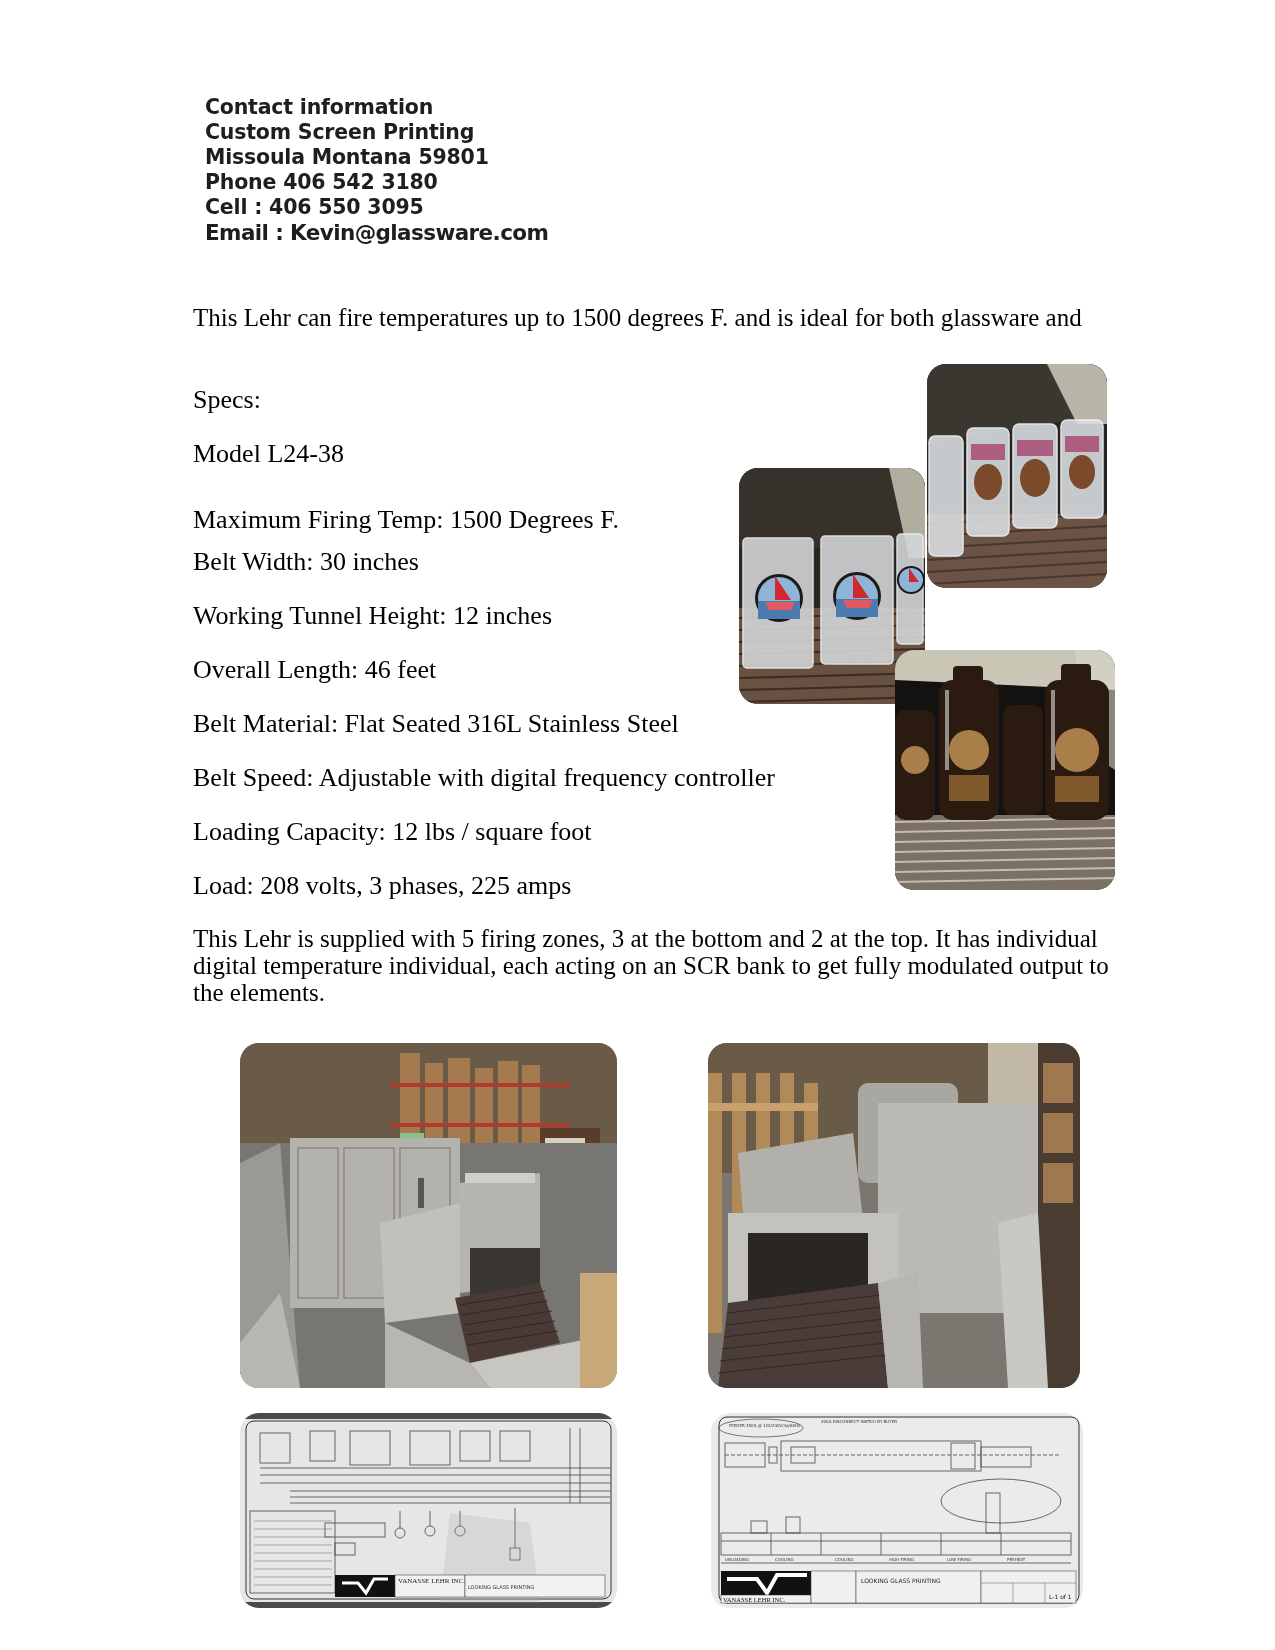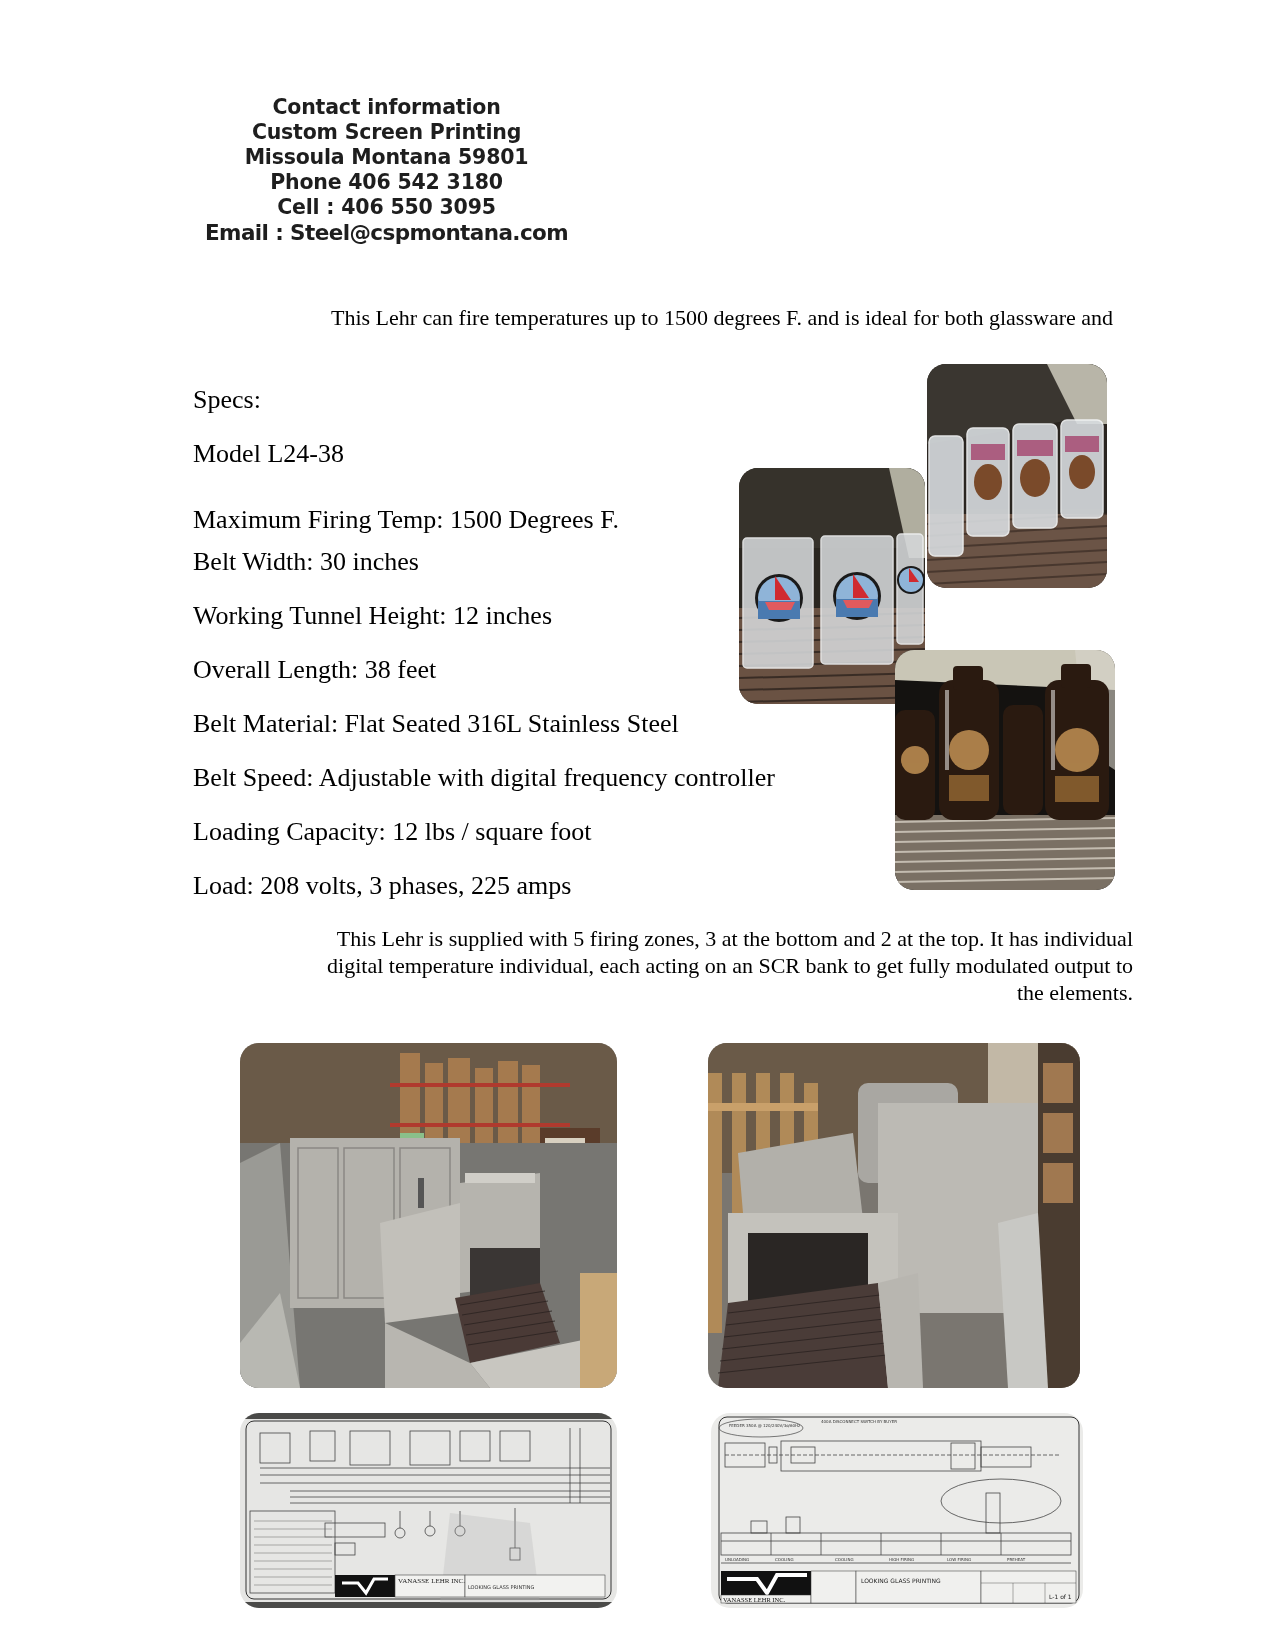--- a/index.html
+++ b/index.html
@@ -1,46 +1,46 @@
 <!DOCTYPE html>
 <html><head>
 <meta charset="utf-8">
 <style>
   html, body { margin:0; padding:0; background:#ffffff; }
   body { width:1275px; height:1650px; position:relative; overflow:hidden; color:#000; }
-  .contact { position:absolute; left:205px; top:95px; font-family:"DejaVu Sans", sans-serif; font-weight:bold; font-size:20.5px; line-height:25px; color:#1e1e1e; letter-spacing:-0.2px;text-align:center; }
+  .contact { position:absolute; left:205px; top:95px; font-family:"DejaVu Sans", sans-serif; font-weight:bold; font-size:20.5px; line-height:25px; color:#1e1e1e; letter-spacing:-0.2px; }
   .contact div { white-space:nowrap; }
   .contact .email { font-size:21.5px; letter-spacing:-0.6px; }
   .body-text { position:absolute; left:193px; font-family:"Liberation Serif", serif; font-size:26px; line-height:27px; white-space:nowrap; }
-  .para { position:absolute; left:193px; width:920px; font-family:"Liberation Serif", serif; font-size:22px; line-height:27px;text-align:right; }
+  .para { position:absolute; left:193px; width:920px; font-family:"Liberation Serif", serif; font-size:25px; line-height:27px; }
   .photo { position:absolute; overflow:hidden;border-radius:19px; }
   .photo svg { display:block; width:100%; height:100%; }
 </style>
 </head>
 <body>
 
 <div class="contact">
   <div>Contact information</div>
   <div>Custom Screen Printing</div>
   <div>Missoula Montana 59801</div>
   <div>Phone  406 542 3180</div>
   <div>Cell :  406 550 3095</div>
-  <div class="email">Email : Steel@cspmontana.com</div>
+  <div class="email">Email : Kevin@glassware.com</div>
 </div>
 
 <div class="para" style="top:304px;">
   <div>This Lehr can fire temperatures up to 1500 degrees F. and is ideal for both glassware and</div>
 </div>
 
 <div class="body-text" style="top:386px;">Specs:</div>
 <div class="body-text" style="top:440px;">Model L24-38</div>
 <div class="body-text" style="top:494px;margin-top:12px;">Maximum Firing Temp: 1500 Degrees F.</div>
 <div class="body-text" style="top:548px;">Belt Width: 30 inches</div>
 <div class="body-text" style="top:602px;">Working Tunnel Height: 12 inches</div>
-<div class="body-text" style="top:656px;">Overall Length: 38 feet</div>
+<div class="body-text" style="top:656px;">Overall Length: 46 feet</div>
 <div class="body-text" style="top:710px;">Belt Material: Flat Seated 316L Stainless Steel</div>
 <div class="body-text" style="top:764px;">Belt Speed: Adjustable with digital frequency controller</div>
 <div class="body-text" style="top:818px;">Loading Capacity: 12 lbs / square foot</div>
 <div class="body-text" style="top:872px;">Load: 208 volts, 3 phases, 225 amps</div>
 
 <div class="para" style="top:925px; width:940px;">
   <div>This Lehr is supplied with 5 firing zones, 3 at the bottom and 2 at the top. It has individual</div>
   <div>digital temperature individual, each acting on an SCR bank to get fully modulated output to</div>
   <div>the elements.</div>
 </div>

